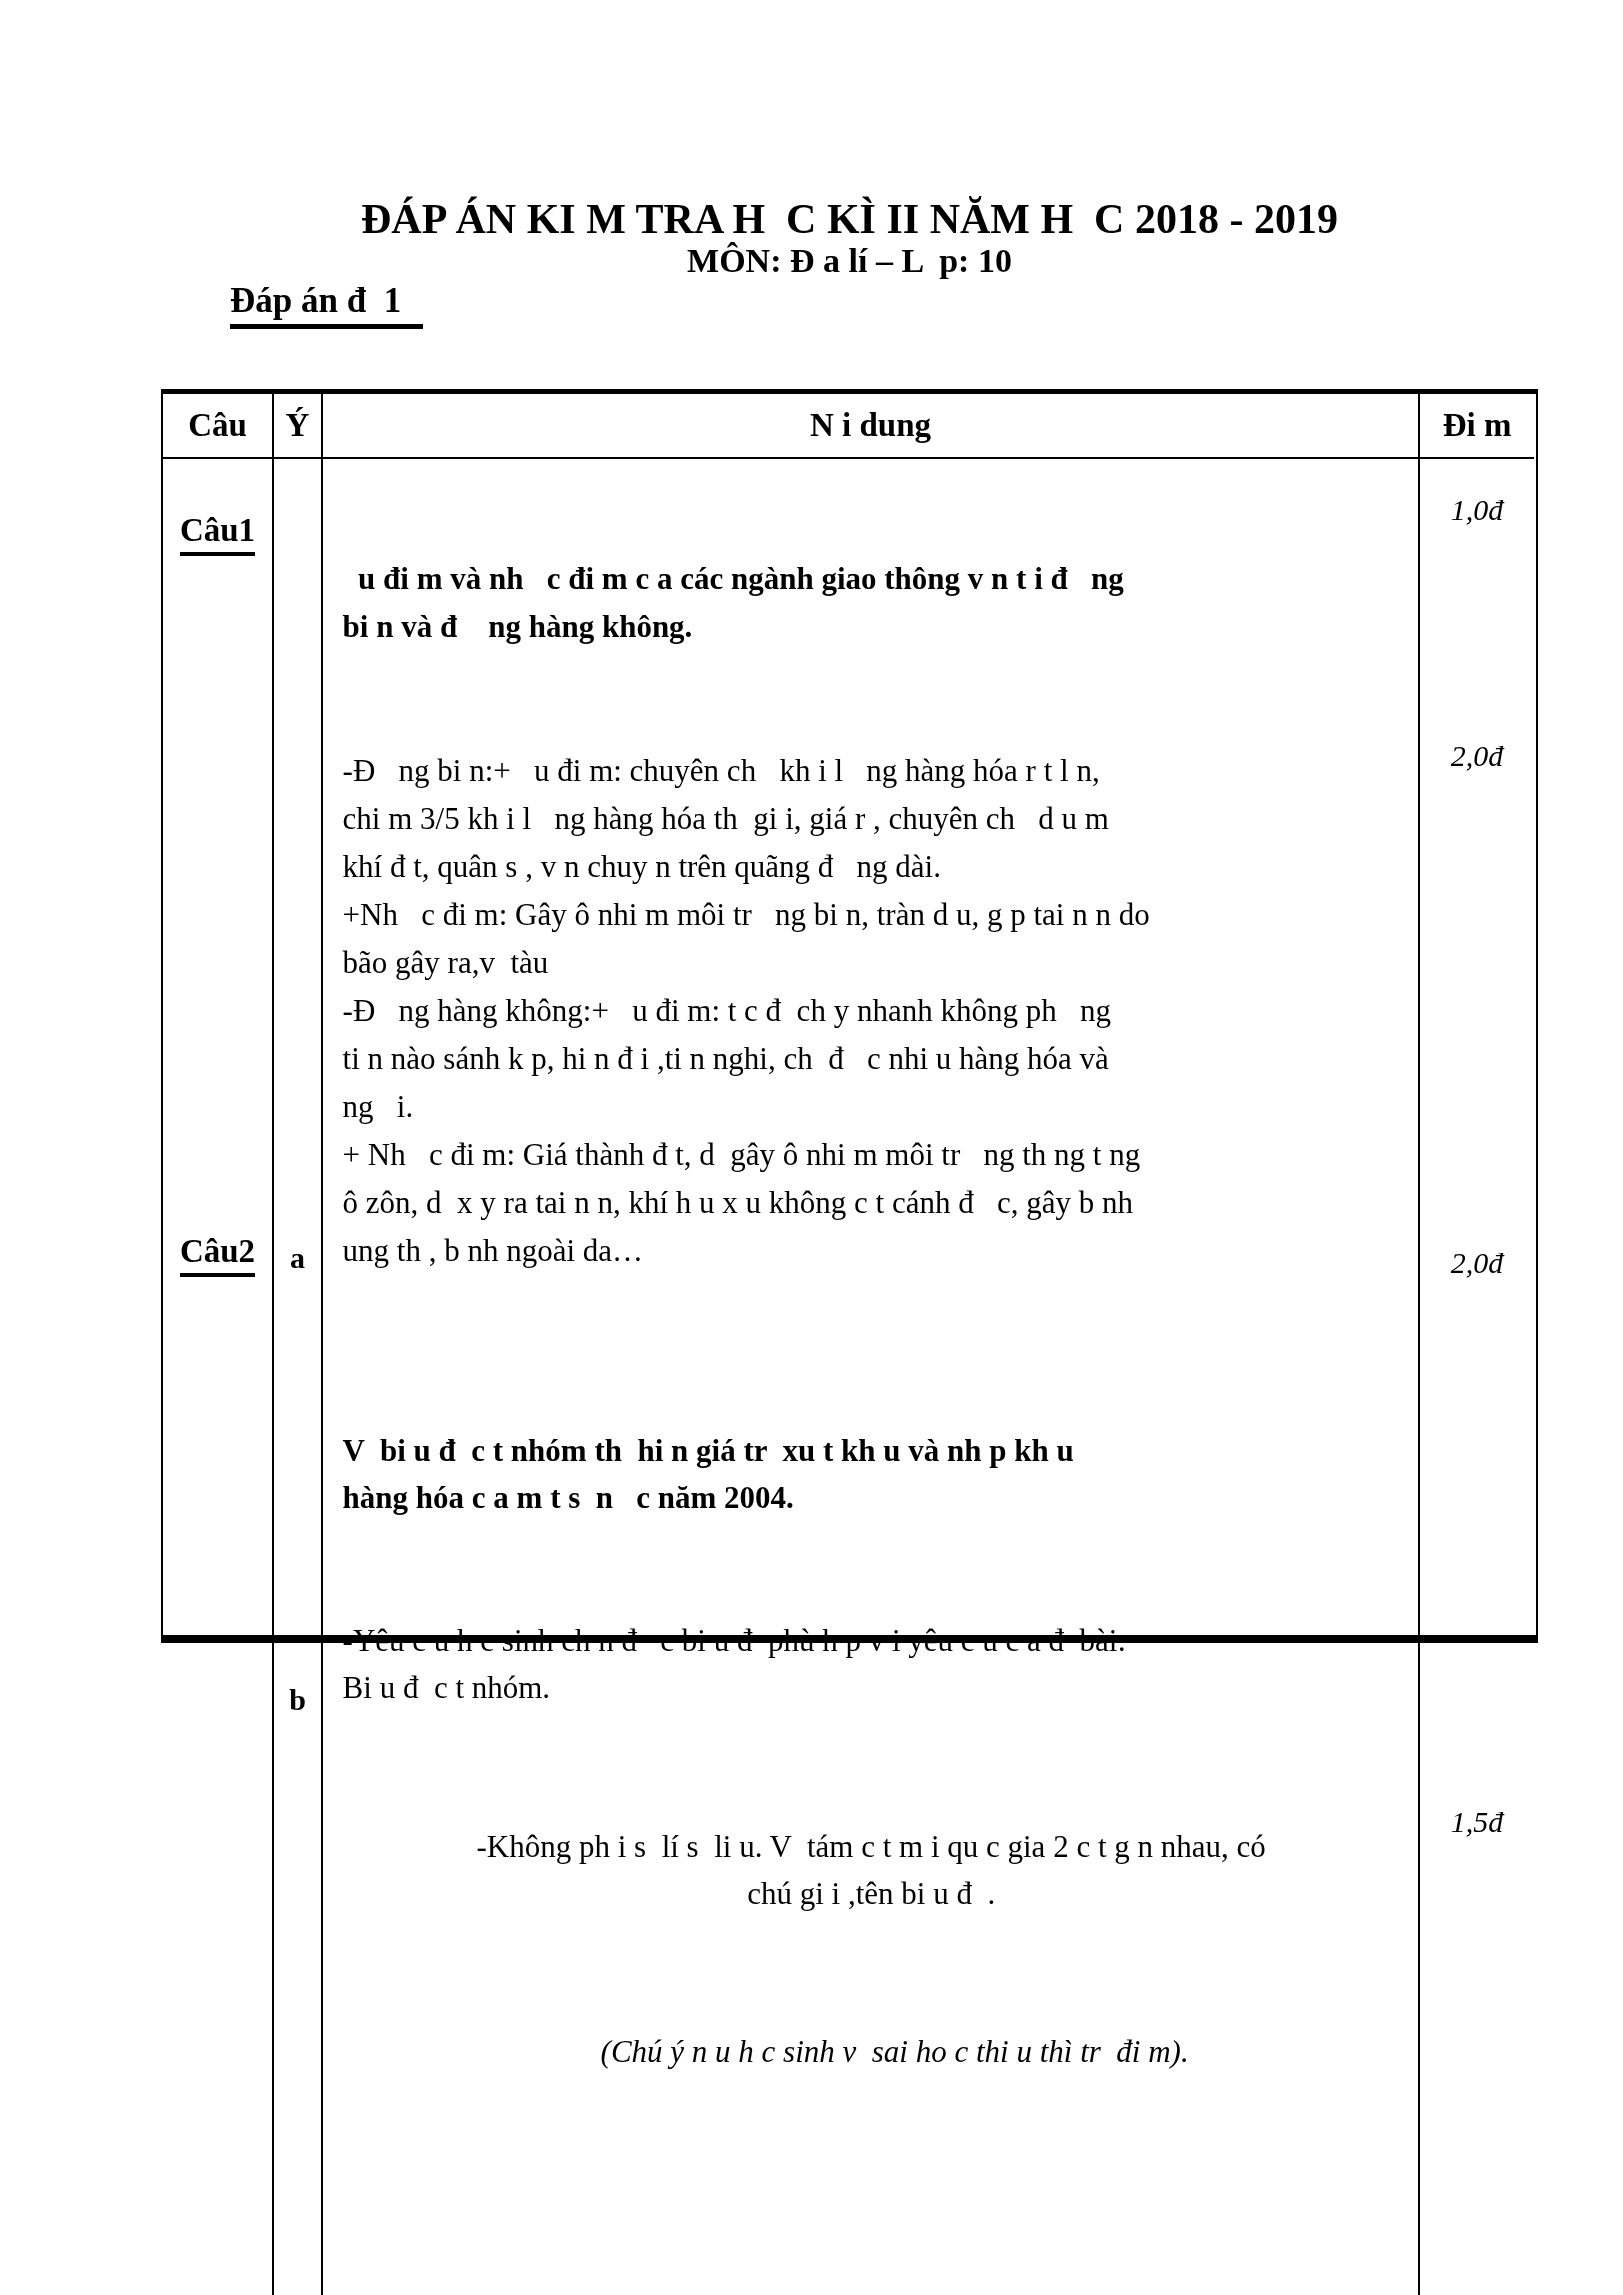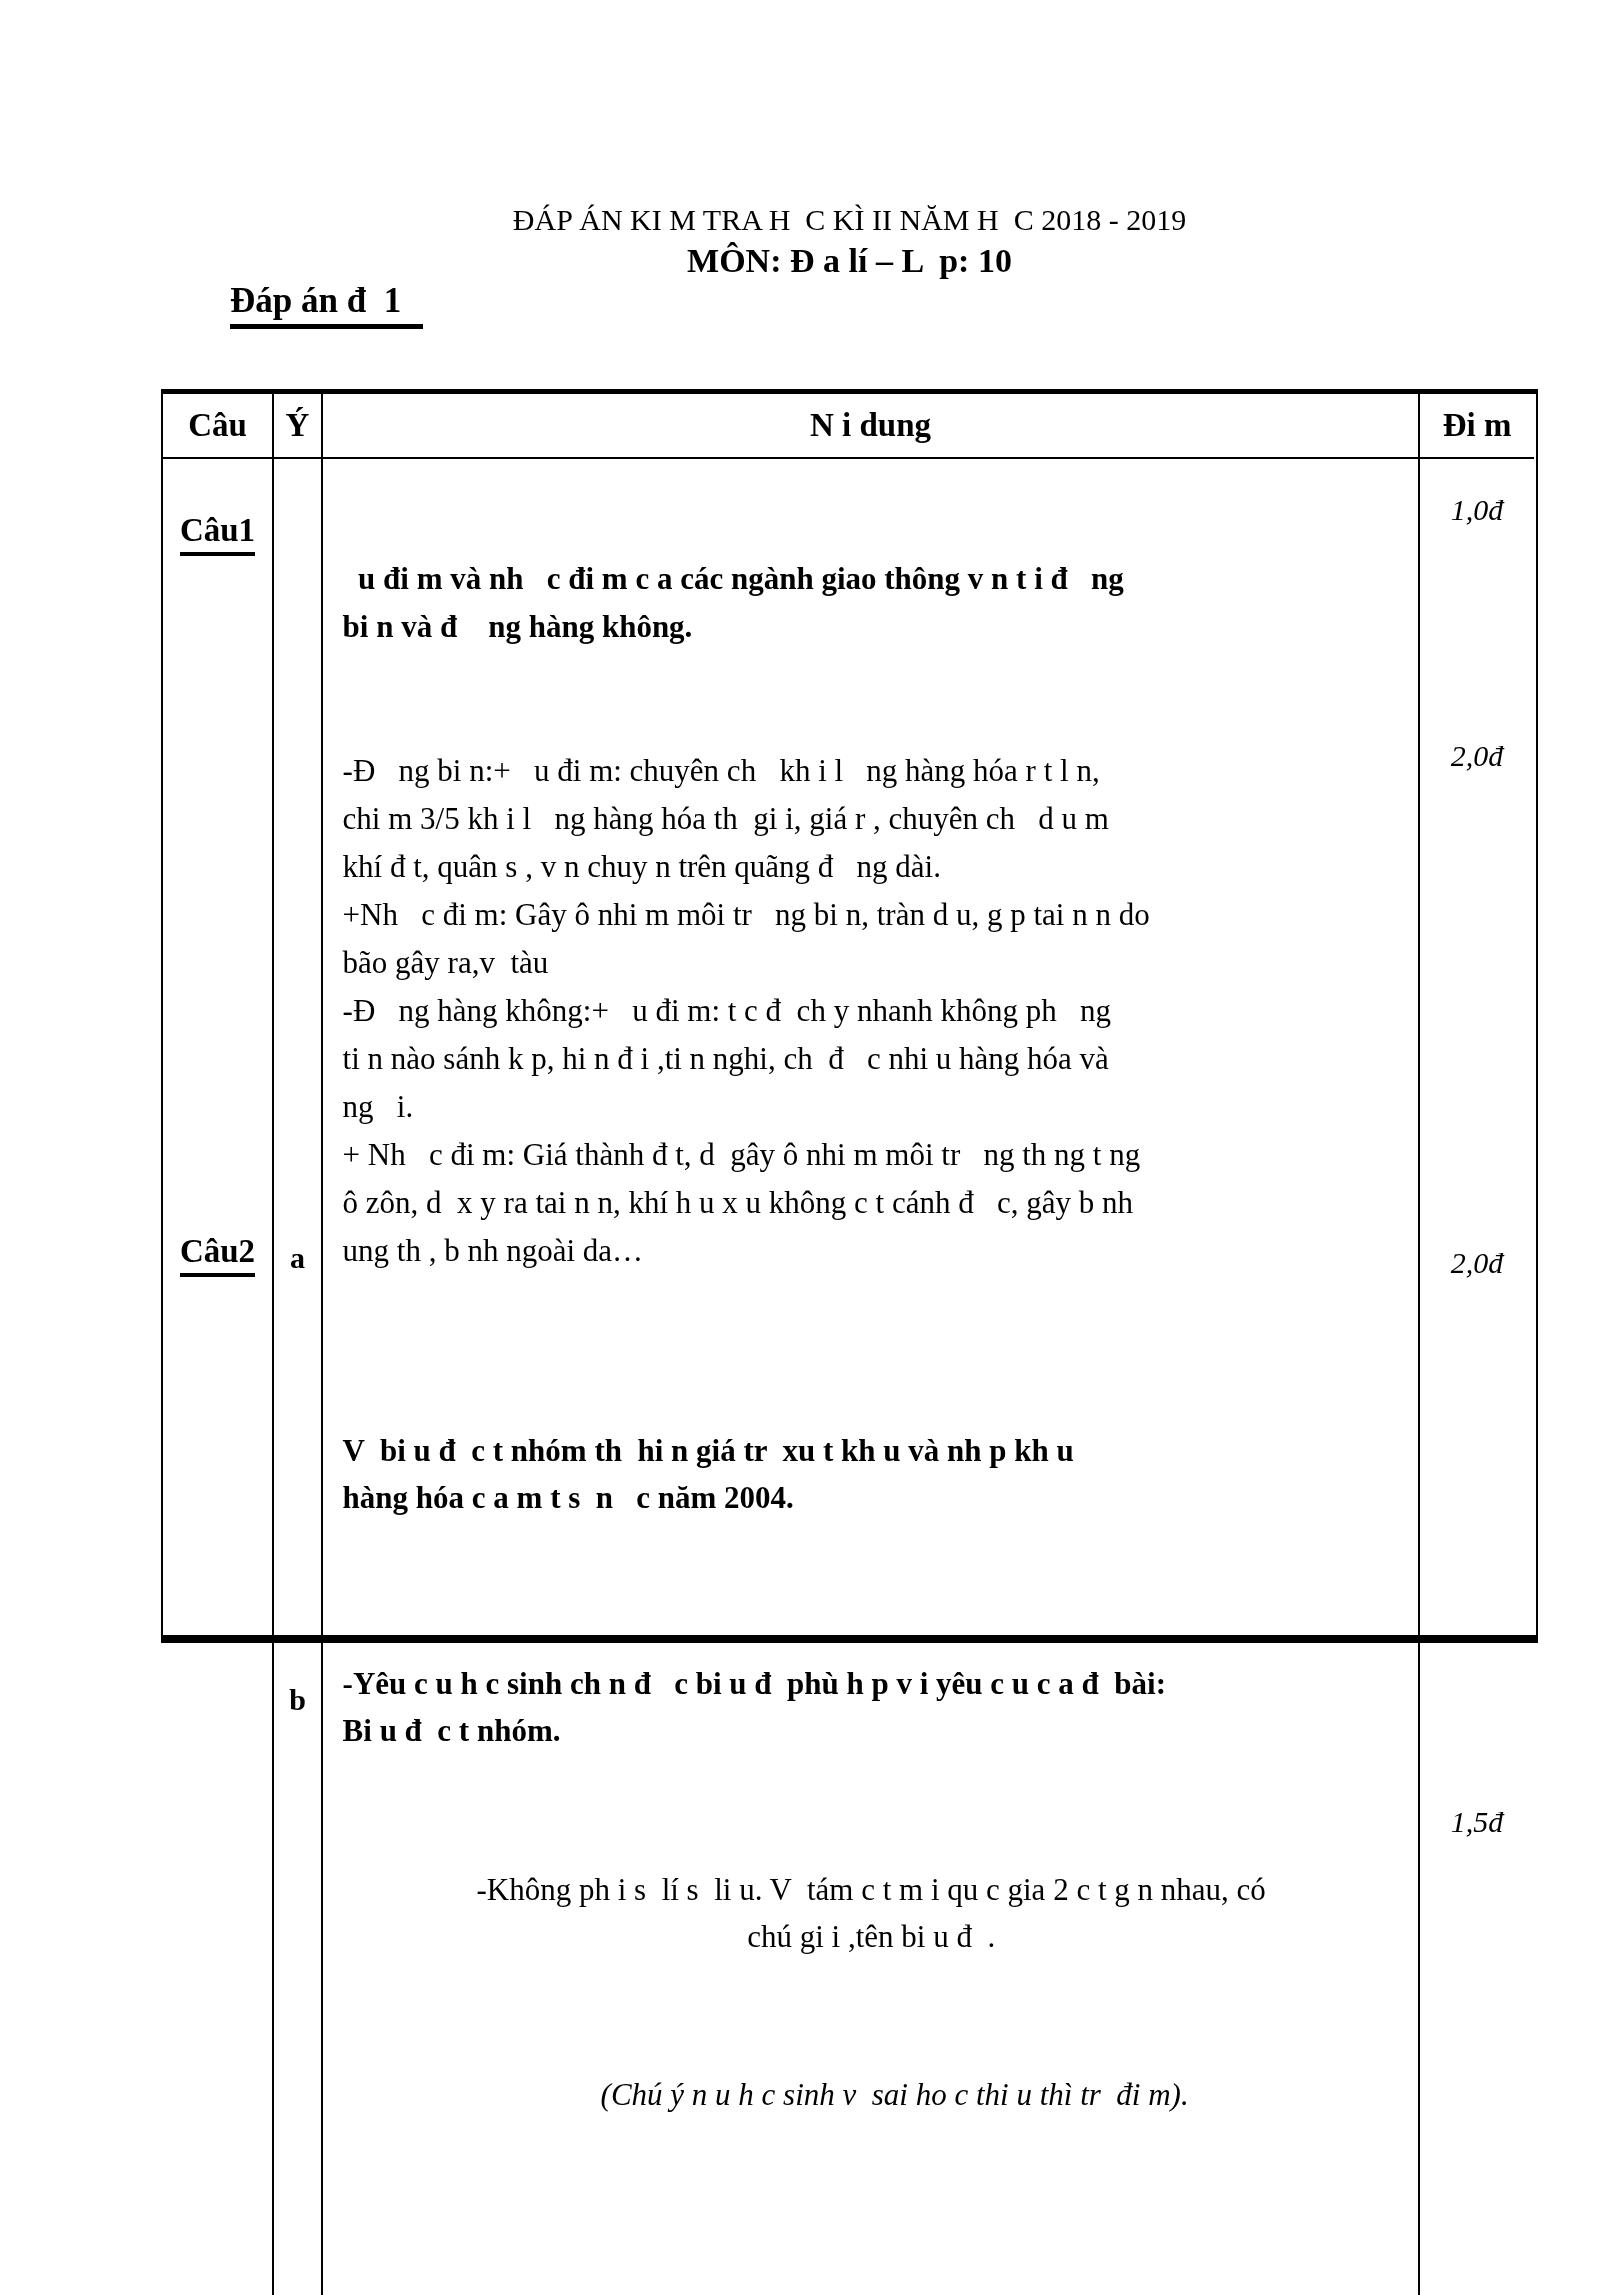--- a/index.html
+++ b/index.html
@@ -6,21 +6,21 @@
   .page{
     position:relative;
     width:1623px;height:2295px;
     background:#ffffff;
     color:#000;
     font-family:"Liberation Serif","DejaVu Serif",serif;
     overflow:hidden;
   }
   .title-line1{
     position:absolute;top:200px;left:161px;width:1377px;
-    text-align:center;font-weight:normal;font-size:30px;line-height:39px;
+    text-align:center;font-weight:bold;font-size:42px;line-height:39px;
     white-space:pre-wrap;
   }
   .title-line2{
     position:absolute;top:241px;left:161px;width:1377px;
     text-align:center;font-weight:bold;font-size:34px;line-height:39px;
     white-space:pre-wrap;
   }
   .subtitle{
     position:absolute;top:280px;left:230px;
     font-weight:bold;font-size:35px;line-height:41px;
@@ -72,21 +72,21 @@
     box-sizing:border-box;
     padding:0 18.3px 0 19.6px;
     font-size:31px;line-height:48px;
     white-space:pre-wrap;
   }
   .blk{margin:0;}
   .blk.bold{font-weight:bold;}
   .blk.italic{font-style:italic;}
   .c2{line-height:47px;}
   .m-c2head{margin-top:56px;}
-  .m-p1{margin-top:43px;font-weight:bold;}
+  .m-p1{}
   .m-par{margin-top:15.7px;text-align:center;}
   .note-indent{padding-left:47px;}
   .point{
     position:absolute;left:0;width:100%;text-align:center;
     font-style:italic;font-size:30px;line-height:39px;
     white-space:pre-wrap;
   }
   .point.pt1{top:31px;}
   .point.pt2{top:277px;}
   .point.pt3{top:784px;}

